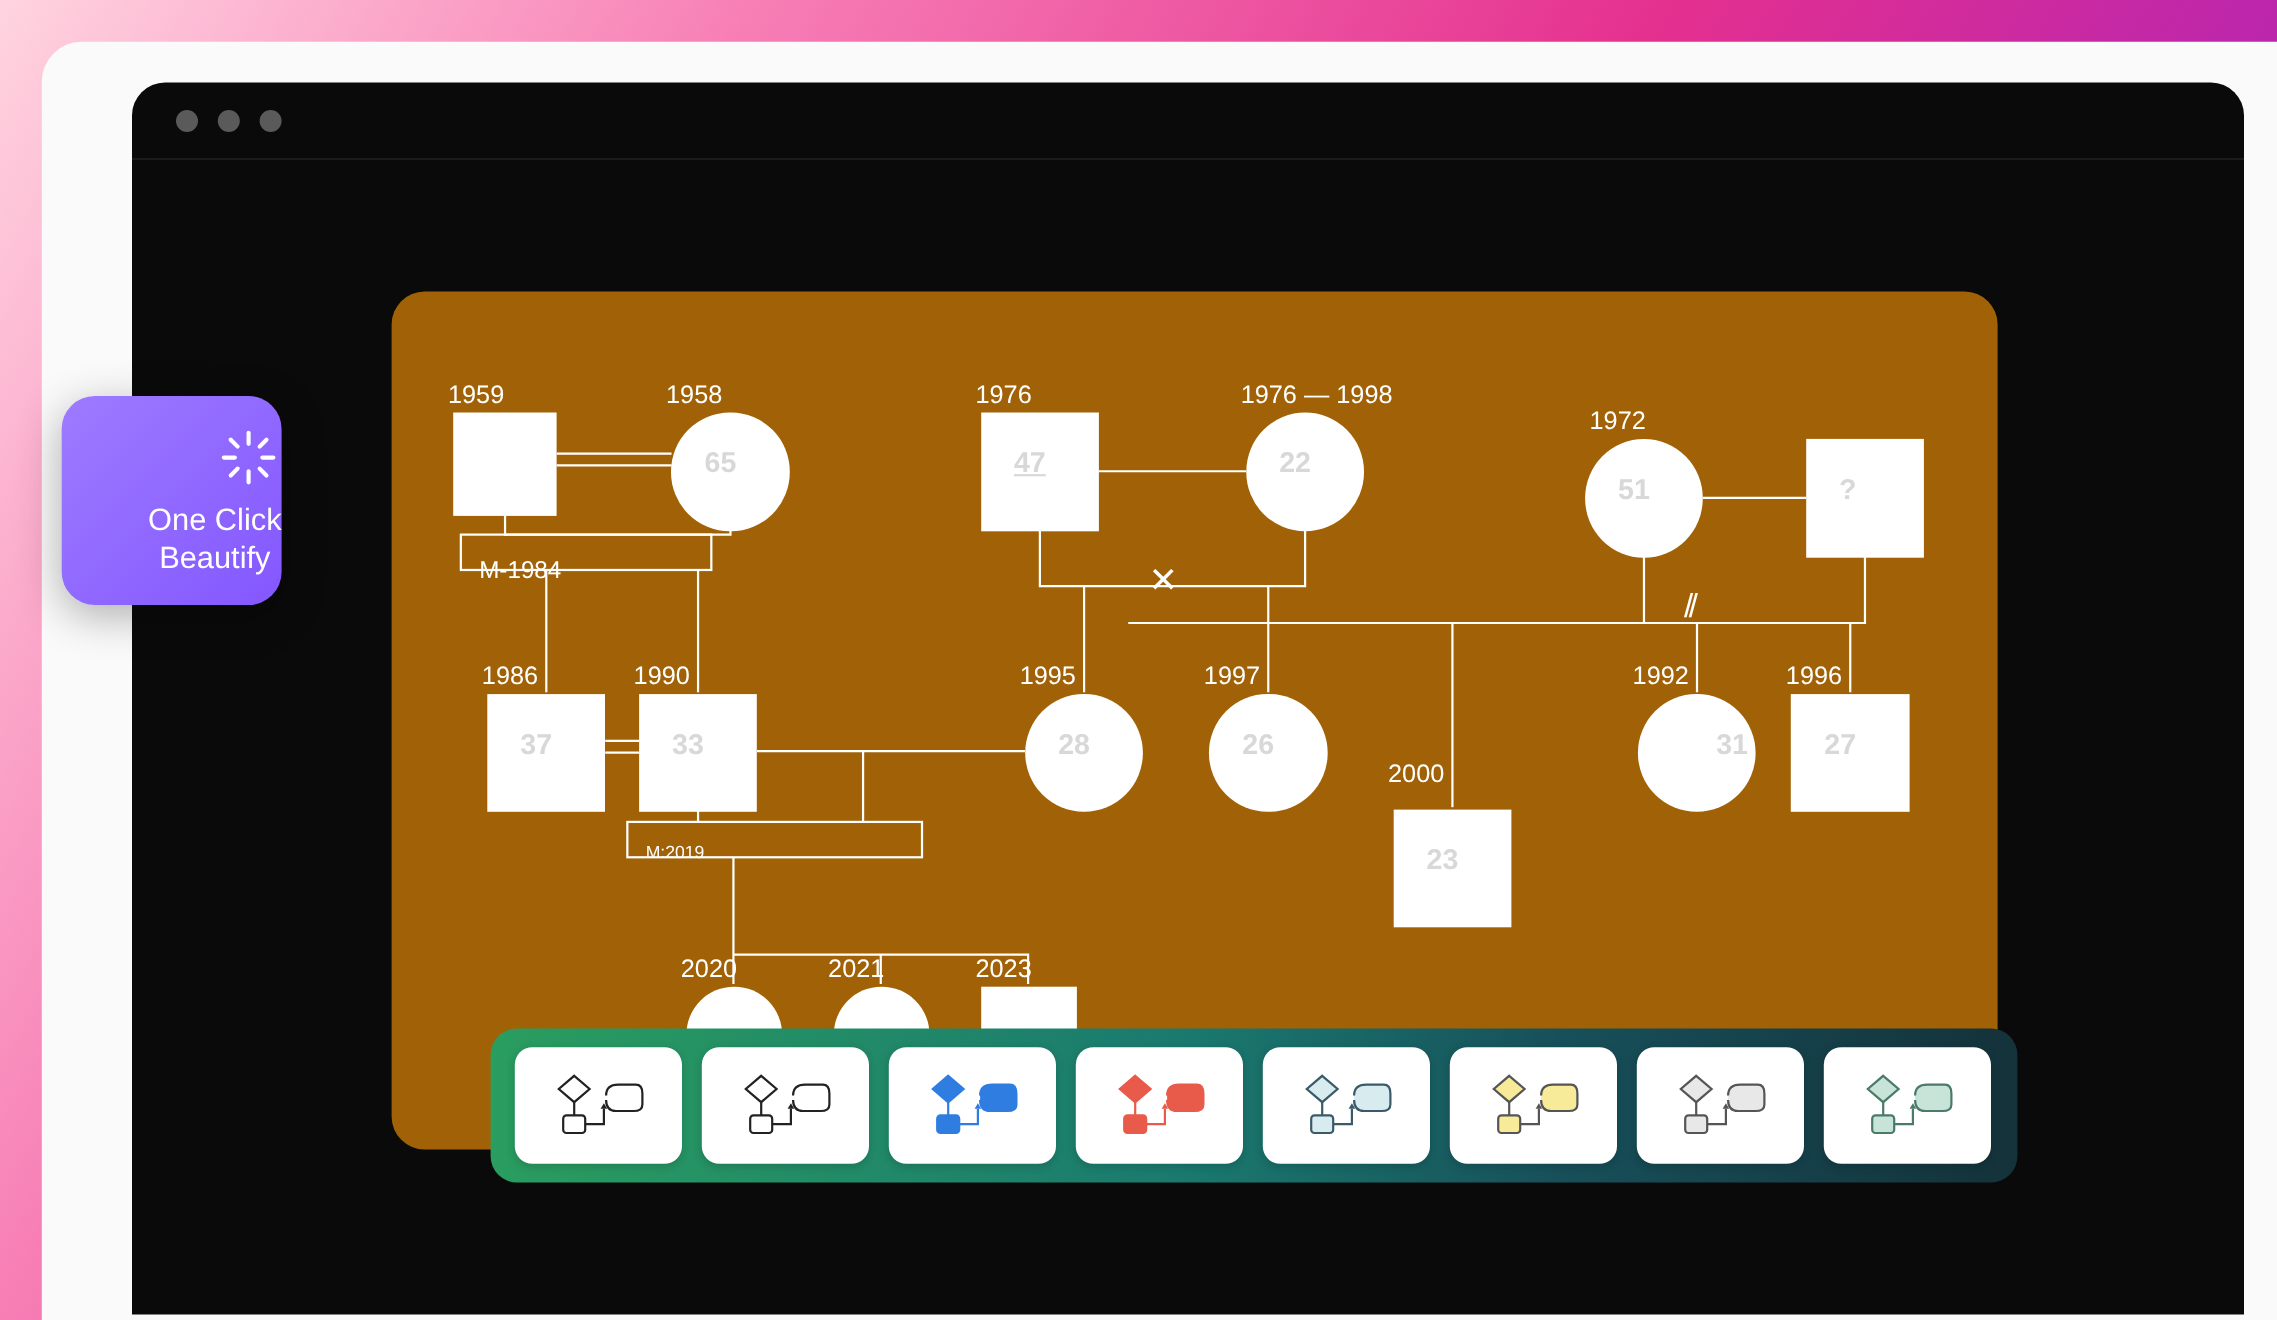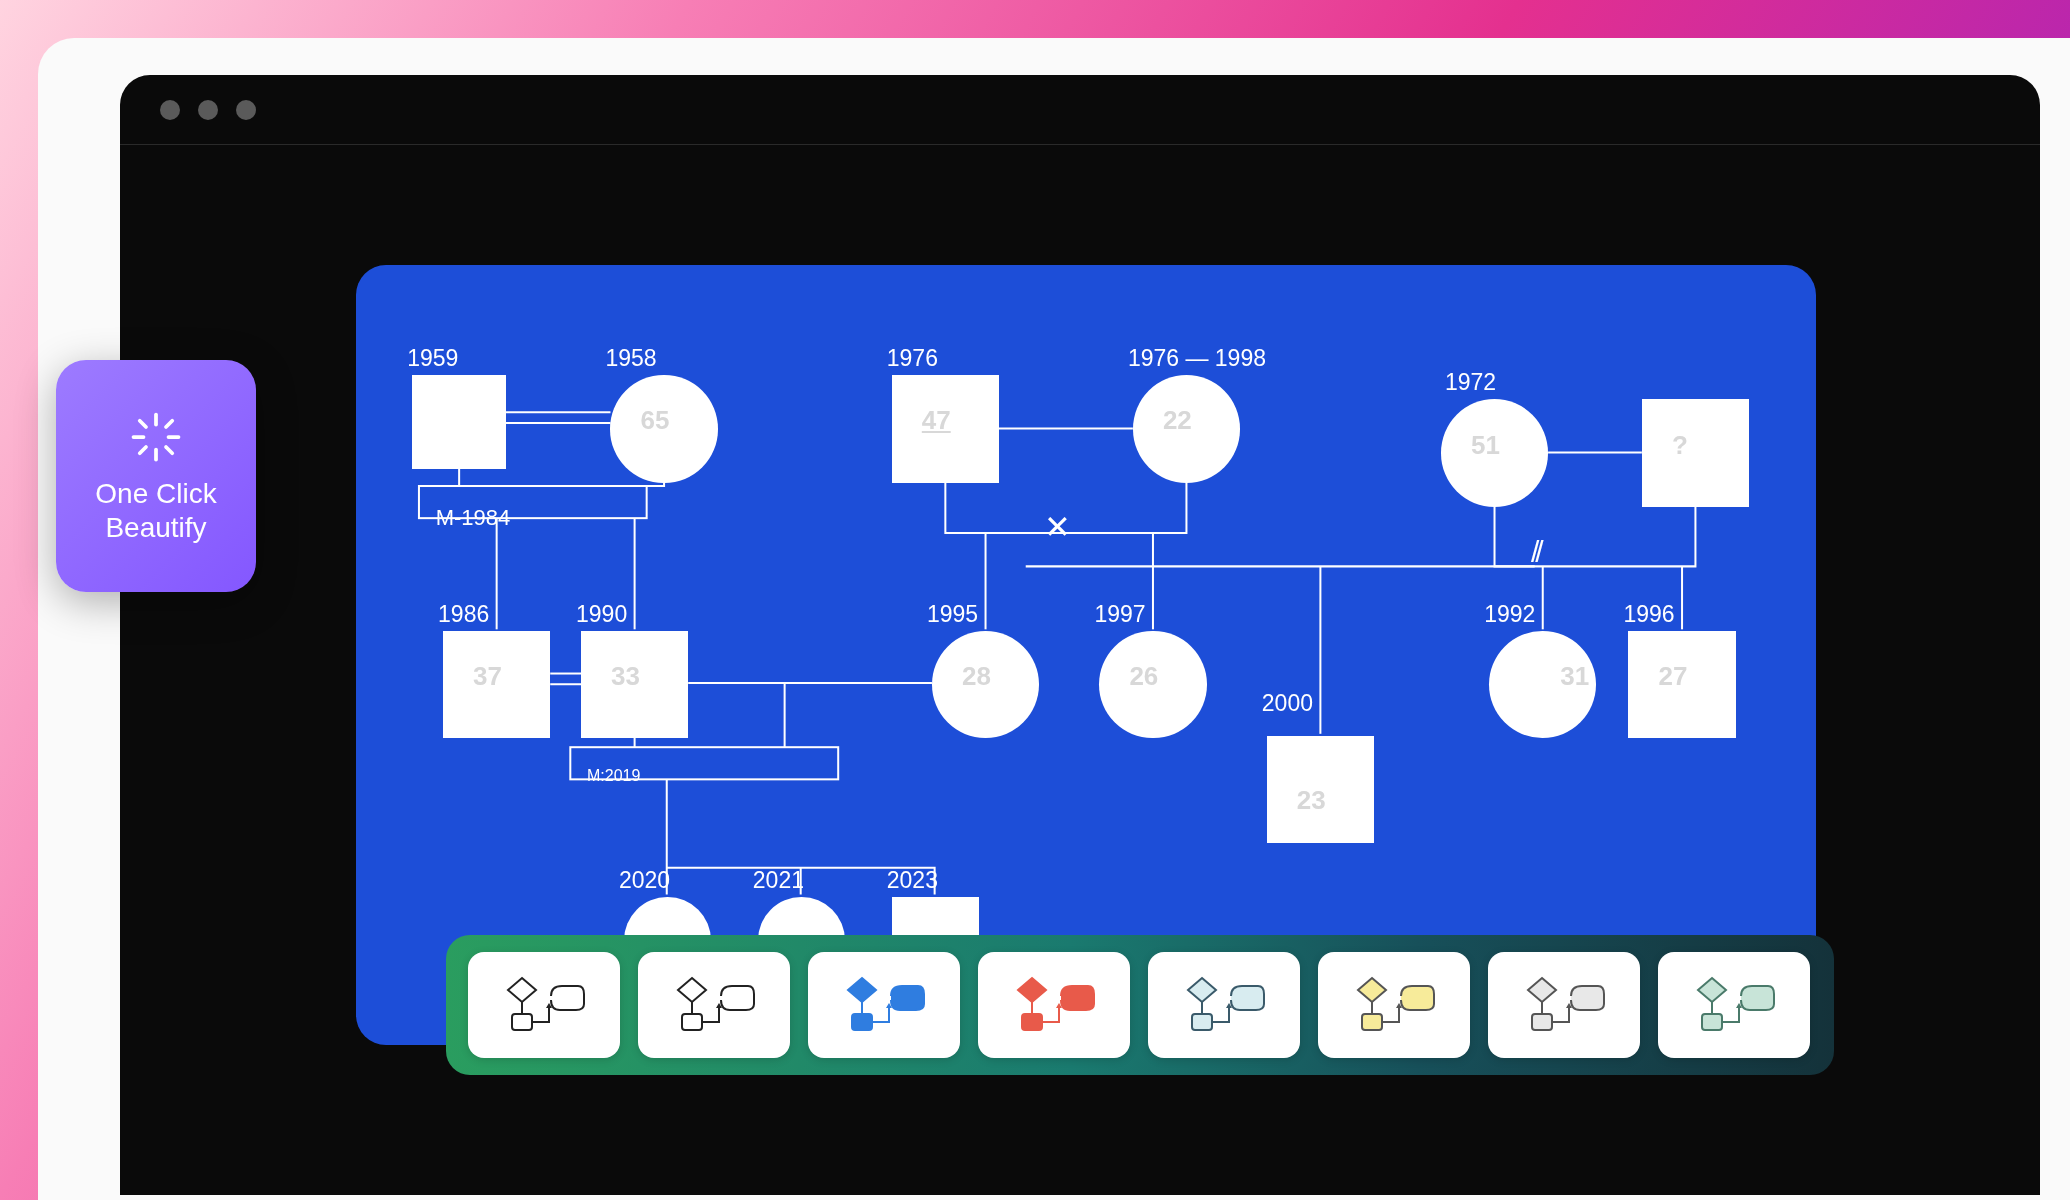--- a/index.html
+++ b/index.html
@@ -16,34 +16,34 @@
   }
   .app-window {
     position: absolute; left: 120px; top: 75px; width: 1920px; height: 1120px;
     background: #0a0a0a; border-radius: 30px 30px 0 0; overflow: hidden;
   }
   .titlebar { height: 70px; display: flex; align-items: center; padding-left: 40px; gap: 18px; border-bottom: 1px solid #2a2a2a; }
   .traffic-dot { width: 20px; height: 20px; border-radius: 50%; background: #5a5a5a; }
 
   .canvas-frame {
     position: absolute; left: 236px; top: 190px; width: 1460px; height: 780px;
-    background: #1d4ed8; border-radius: 30px;
+    background: #a16207; border-radius: 30px;
   }
 
   .genogram { position: absolute; inset: 0; }
   .g-label { position: absolute; color: #fff; font-size: 23px; font-weight: 400; }
   .g-label.faded { color: #3a3a3a; font-weight: 600; font-size: 26px; }
   .g-box { position: absolute; background: #fff; }
   .g-box.sq { }
   .g-box.circ { border-radius: 50%; }
 
   .beautify-badge {
-    position: absolute; left: 56px; top: 360px; width: 200px; height: 232px;
+    position: absolute; left: 56px; top: 360px; width: 200px; height: 190px;
     background: linear-gradient(135deg, #9d7bff 0%, #8457ff 100%);
-    border-radius: 30px; display: flex; flex-direction: column; align-items: center; justify-content: center;
+    border-radius: 30px; display: flex; flex-direction: column; align-items: flex-end; justify-content: center;
     color: #fff; box-shadow: 0 10px 40px rgba(0,0,0,0.3);
   }
   .sparkle-svg { width: 60px; height: 60px; margin-bottom: 10px; }
   .beautify-label { font-size: 28px; text-align: center; line-height: 1.2; font-weight: 400; }
 
   .style-picker {
     position: absolute; left: 446px; top: 935px; width: 1388px; height: 140px;
     background: linear-gradient(90deg, #2a9d5f 0%, #1a7a6f 45%, #17505a 70%, #14323a 100%);
     border-radius: 24px; display: flex; align-items: center; gap: 18px; padding: 17px 22px;
   }
@@ -136,21 +136,21 @@
         <div class="g-box sq" style="left: 1285.87px; top: 134.483px; width: 107.156px; height: 107.586px;"></div>
         <div class="g-label faded" style="left: 1315.88px; top: 164.607px; color: rgb(216, 216, 216);">?</div>
         <div class="g-box circ" style="left: 575.963px; top: 365.793px; width: 107.156px; height: 107.586px;"></div>
         <div class="g-label" style="left: 570.963px; top: 335.793px;">1995</div>
         <div class="g-label faded" style="left: 605.967px; top: 395.917px; color: rgb(216, 216, 216);">28</div>
         <div class="g-box circ" style="left: 743.394px; top: 365.793px; width: 107.156px; height: 107.586px;"></div>
         <div class="g-label" style="left: 738.394px; top: 335.793px;">1997</div>
         <div class="g-label faded" style="left: 773.398px; top: 395.917px; color: rgb(216, 216, 216);">26</div>
         <div class="g-box sq" style="left: 910.826px; top: 470.69px; width: 107.156px; height: 107.586px;"></div>
         <div class="g-label" style="left: 905.826px; top: 425px;">2000</div>
-        <div class="g-label faded" style="left: 940.829px; top: 500.814px; color: rgb(216, 216, 216); margin-top: 19px;">23</div>
+        <div class="g-label faded" style="left: 940.829px; top: 500.814px; color: rgb(216, 216, 216);">23</div>
         <div class="g-box circ" style="left: 1133.17px; top: 365.793px; width: 107.156px; height: 107.586px;"></div>
         <div class="g-label" style="left: 1128.17px; top: 335.793px;">1992</div>
         <div class="g-label faded" style="left: 1163.18px; top: 395.917px; color: rgb(216, 216, 216); margin-left: 41px;">31</div>
         <div class="g-box sq" style="left: 1272.48px; top: 365.793px; width: 107.156px; height: 107.586px;"></div>
         <div class="g-label" style="left: 1267.48px; top: 335.793px;">1996</div>
         <div class="g-label faded" style="left: 1302.48px; top: 395.917px; color: rgb(216, 216, 216);">27</div>
         <div class="g-box circ" style="left: 267.89px; top: 632.069px; width: 87.0642px; height: 87.4138px;"></div>
         <div class="g-label" style="left: 262.89px; top: 602.069px;">2020</div>
         <div class="g-box circ" style="left: 401.835px; top: 632.069px; width: 87.0642px; height: 87.4138px;"></div>
         <div class="g-label" style="left: 396.835px; top: 602.069px;">2021</div>

